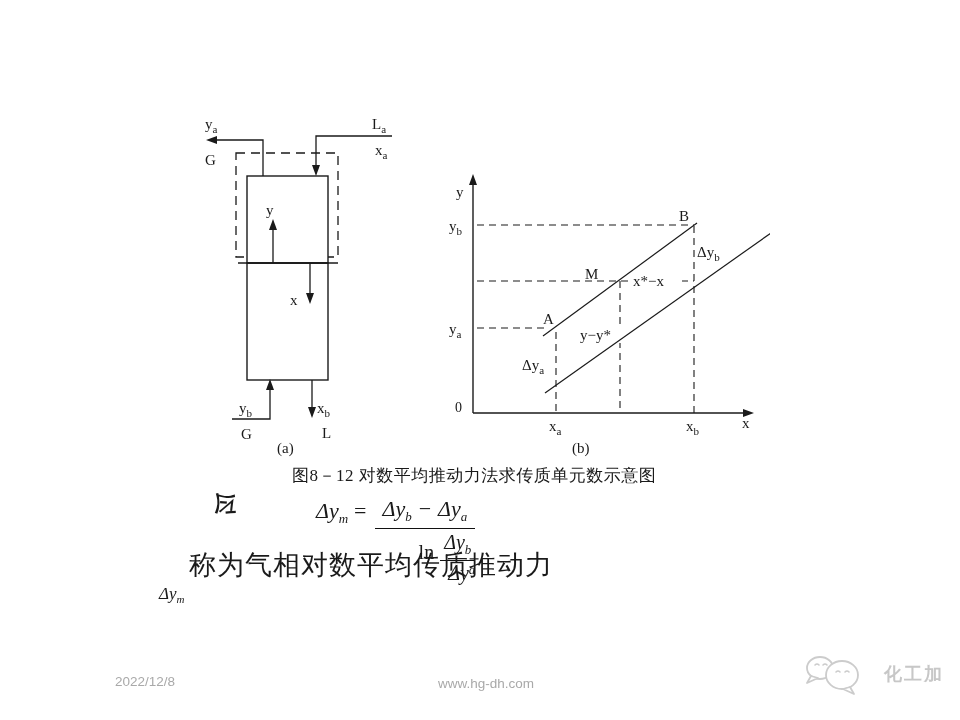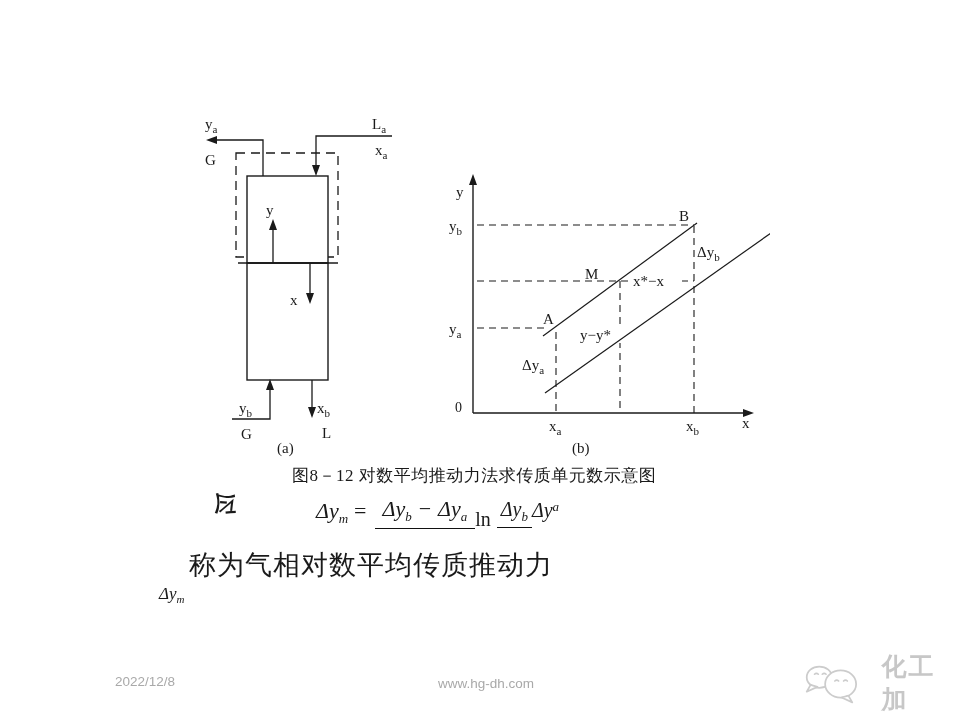--- a/index.html
+++ b/index.html
@@ -12,39 +12,39 @@
   .small{font-size:14px;}
   
   #fig-caption{left:292px;top:464px;font-size:17px;letter-spacing:.5px;font-weight:500;}
   
   #lead-char{left:211px;top:484px;font-size:29px;transform:rotate(-40deg);transform-origin:center;}
   
   #formula{left:316px;top:496px;font-size:22px;font-style:italic;display:flex;align-items:flex-start;}
   #formula sub{font-size:13px;font-style:italic;}
   #formula .f-eq{margin:0 8px 0 6px;font-style:normal;position:relative;top:2px;}
   #formula .f-lhs{position:relative;top:2px;}
-  .frac{display:inline-flex;align-items:flex-start;}
+  .frac{display:inline-flex;flex-direction:column;align-items:flex-end;}
   .frac>.num{border-bottom:1.6px solid #111;padding:0 8px 3px 8px;white-space:nowrap;}
   .frac>.den{display:flex;align-items:flex-start;padding-top:2px;}
   .frac .f-ln{font-style:normal;font-size:20px;margin:10px 6px 0 0;}
   .frac.inner{font-size:20px;}
   .frac.inner>.num{border-bottom:1.4px solid #111;padding:0 4px 2px 4px;}
   .frac.inner>.den{padding-top:1px;}
   .f-op{margin:0 7px;font-style:normal;}
   
   #body-text{left:189px;top:547px;font-size:27px;letter-spacing:1px;font-family:Liberation Serif, serif;}
   
   #standalone-dym{left:159px;top:584px;font-size:17px;font-style:italic;}
   #standalone-dym sub{font-size:11px;}
   
   .footer-txt{font-family:"Liberation Sans",sans-serif;color:#a9a9a9;font-size:13.5px;}
   #footer-date{left:71px;top:674px;margin-left:44px;}
   #footer-url{left:438px;top:676px;text-align:right;}
   #logo{left:798px;top:650px;display:flex;align-items:center;}
-  #logo-text{font-family:"Liberation Sans",sans-serif;color:#c7c7c7;font-size:25px;font-weight:600;margin-left:6px;letter-spacing:2px;}
+  #logo-text{font-family:"Liberation Sans",sans-serif;color:#c7c7c7;font-size:18px;font-weight:600;margin-left:6px;letter-spacing:2px;}
 </style>
 </head>
 <body>
 
 <svg class="abs" style="left:190px;top:108px;" width="215" height="352" viewBox="190 108 215 352">
 
   <rect x="236" y="153" width="102" height="104" fill="none" stroke="#1a1a1a" stroke-width="1.3" stroke-dasharray="9,6"></rect>
 
   <rect x="247" y="176" width="81" height="87" fill="#ffffff" stroke="#1a1a1a" stroke-width="1.4"></rect>
 

